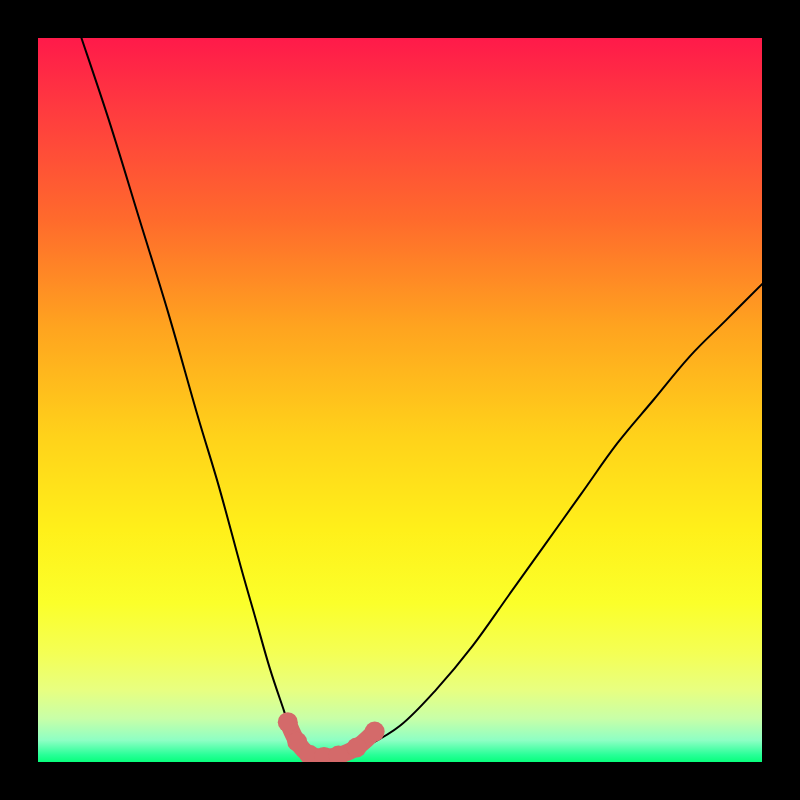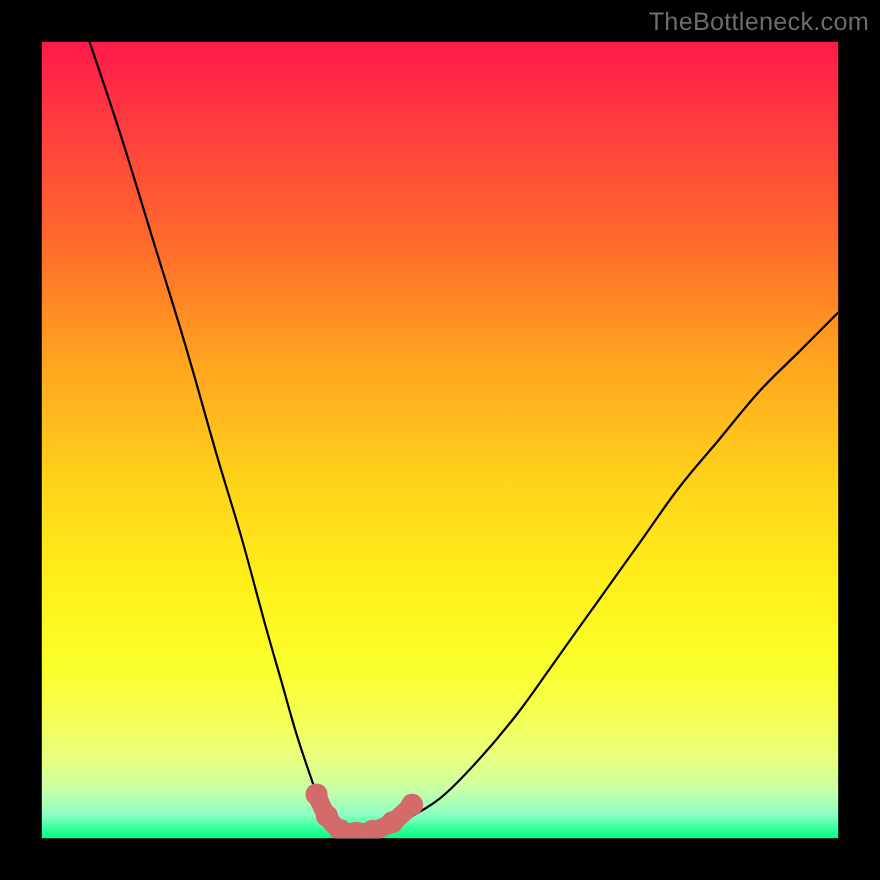--- a/index.html
+++ b/index.html
@@ -71,14 +71,13 @@
           <circle cx="249.77999999999997" cy="684.18" r="10" fill="#d46a6a"></circle>
           <circle cx="259.192" cy="703.728" r="10" fill="#d46a6a"></circle>
           <circle cx="271.5" cy="716.76" r="10" fill="#d46a6a"></circle>
           <circle cx="285.98" cy="718.932" r="10" fill="#d46a6a"></circle>
           <circle cx="300.46" cy="717.484" r="10" fill="#d46a6a"></circle>
           <circle cx="318.56" cy="709.52" r="10" fill="#d46a6a"></circle>
           <circle cx="336.66" cy="693.592" r="10" fill="#d46a6a"></circle>
         </g>
     </svg>
   </div>
-  <div class="watermark">TheBottleneck.com</div>
 </div>
 
 </body></html>

